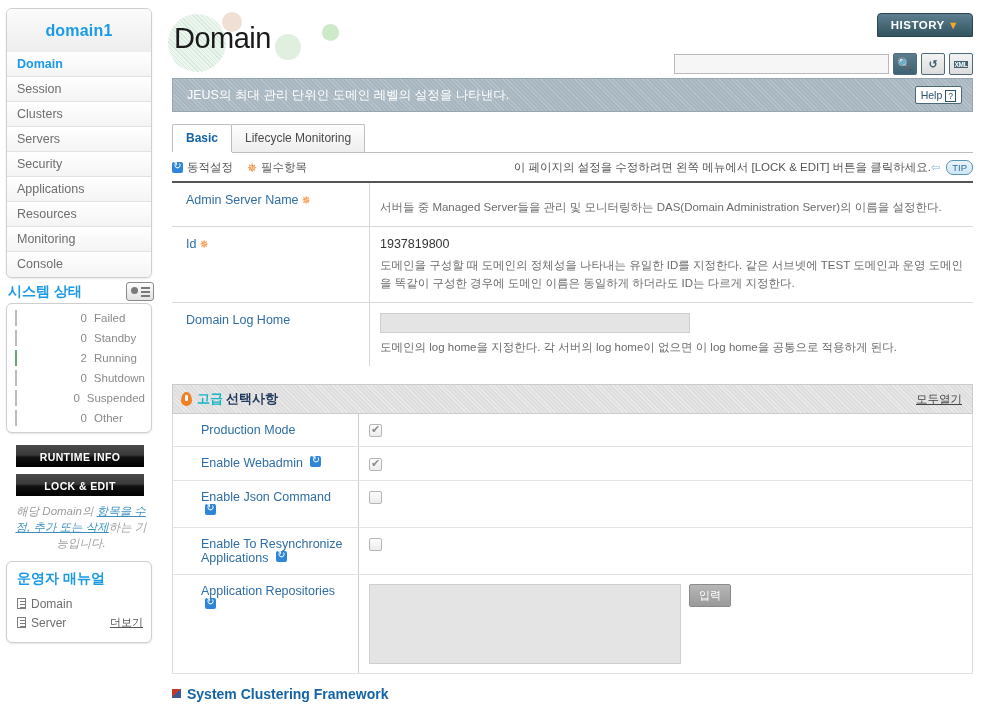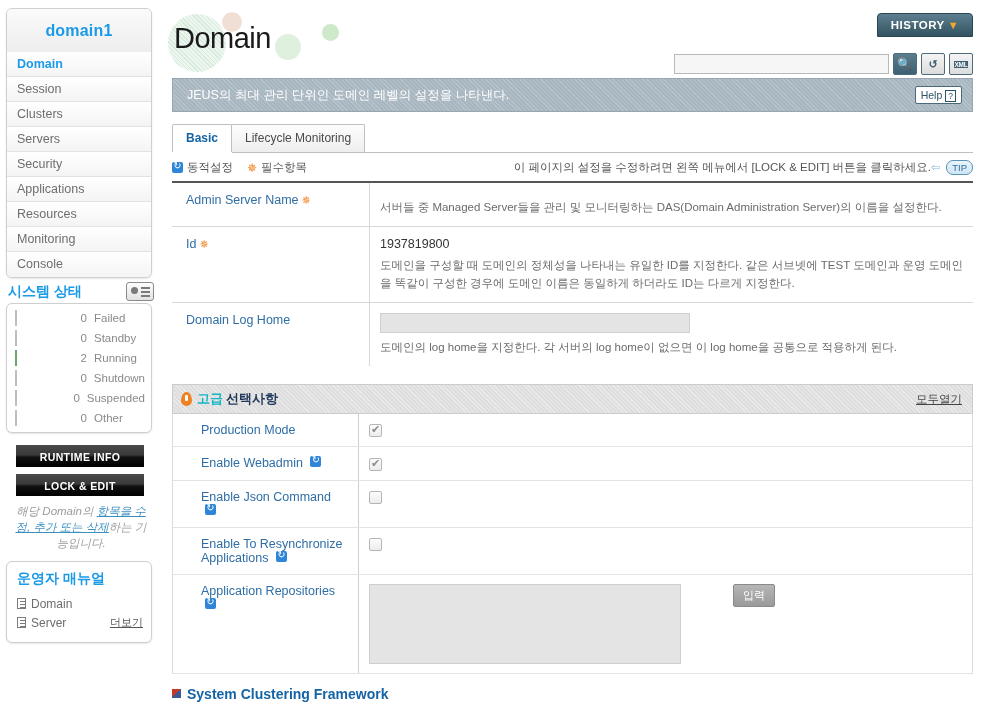--- a/index.html
+++ b/index.html
@@ -280,21 +280,21 @@
   #adv-table .fvalue { padding: 9px 8px 9px 10px; }
   .cbox {
     width: 13px; height: 13px; border:1px solid #b5b5b5;
     background: linear-gradient(#fcfcfc,#ececec); border-radius:2px;
     display:inline-block; position:relative; vertical-align:middle;
   }
   .cbox.checked::after {
     content:"\2714"; position:absolute; left:1px; top:-2px;
     color:#8d8d8d; font-size:11px;
   }
-  .ta-wrap { display:flex; align-items:flex-start;gap:44px; }
+  .ta-wrap { display:flex; align-items:flex-start; }
   #app-repo-textarea {
     width: 312px; height: 80px;
     background:#e4e4e4; border:1px solid #cfcfcf;
     resize: none;
     font-family: "Liberation Sans", sans-serif;
     font-size: 11.5px;
   }
   #app-repo-btn {
     margin-left: 8px; margin-top: 0;
     background: linear-gradient(#b6b6b6,#9a9a9a);

